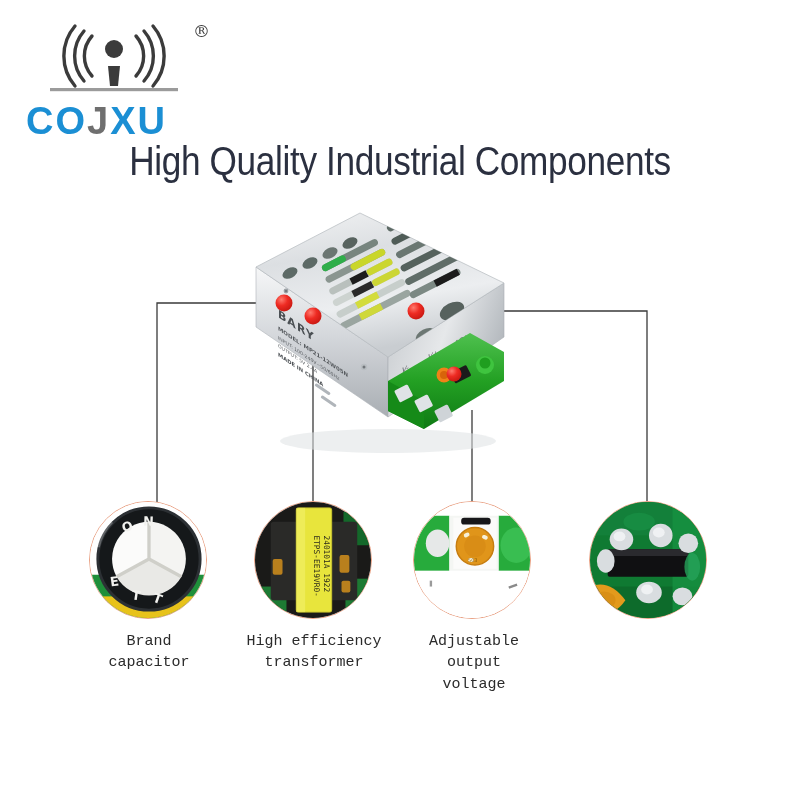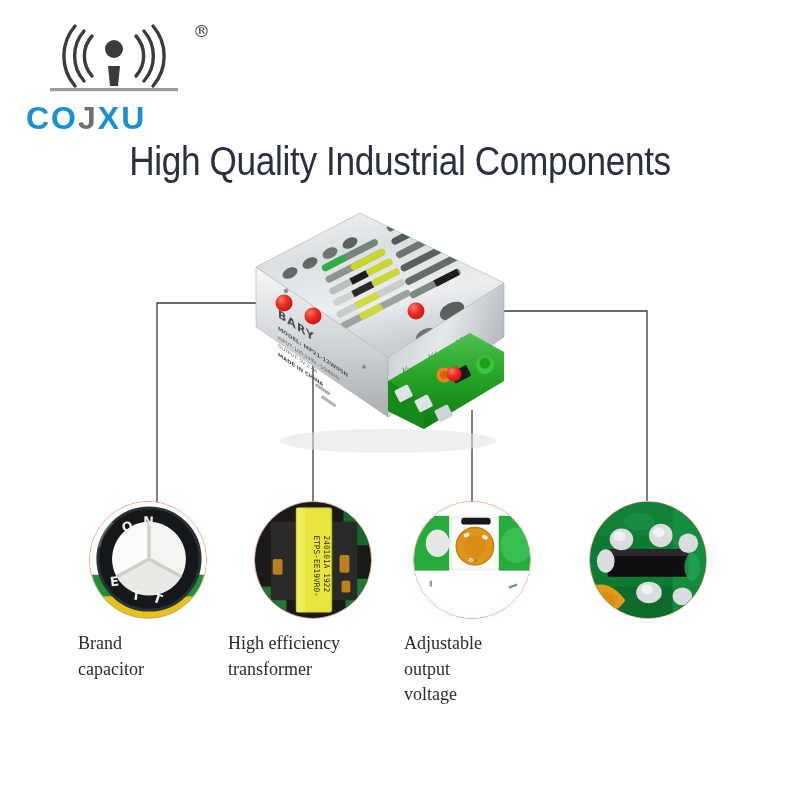--- a/index.html
+++ b/index.html
@@ -12,21 +12,21 @@
   #page{ position:absolute; inset:0; background:#fff; }
 
   
   .logo-wrap{ position:absolute; left:18px; top:22px; width:210px; height:110px; }
   .logo-mark{ position:absolute; left:16px; top:0; width:160px; height:72px; }
   .logo-reg{
     position:absolute; left:175px; top:1px; font-size:17px; color:#3b3b3b;
     font-family:"DejaVu Serif", serif; line-height:1;
   }
   .logo-word{
-    position:absolute; left:8px; top:80px; font-size:32px; letter-spacing:2px;
+    position:absolute; left:8px; top:80px; font-size:38px; letter-spacing:2px;
     font-weight:bold; font-family:"Liberation Sans", sans-serif; line-height:1;
     white-space:nowrap;
   }
   .logo-word .c1{ color:#1b8fd4; }
   .logo-word .c2{ color:#6f6f6f; }
   .logo-word .c3{ color:#1b8fd4; }
 
   
   .title{
     position:absolute; left:0; right:0; top:139px; text-align:center;
@@ -47,22 +47,22 @@
     border:1.6px solid #e9a184; overflow:hidden; background:#fff;
   }
   .c-cap  { left:89px;  top:501px; }
   .c-xfmr { left:254px; top:501px; }
   .c-pot  { left:413px; top:501px; }
   .c-ic   { left:589px; top:501px; }
   .circle .inner{ position:absolute; inset:0; }
 
   
   .caption{
-    position:absolute; color:#2b2b2b;
-    font-size:18px; line-height:1.42; font-family:Liberation Serif, serif;
+    position:absolute; text-align:center; color:#2b2b2b;
+    font-size:15px; line-height:1.42; font-family:Liberation Mono, monospace;
     white-space:pre-line;
   }
   .cap1{ left:78px;  top:631px; width:142px; }
   .cap2{ left:228px; top:631px; width:172px; }
   .cap3{ left:404px; top:631px; width:140px; }
   .cap4{ left:574px; top:631px; width:152px; }
 </style>
 </head>
 <body>
 

